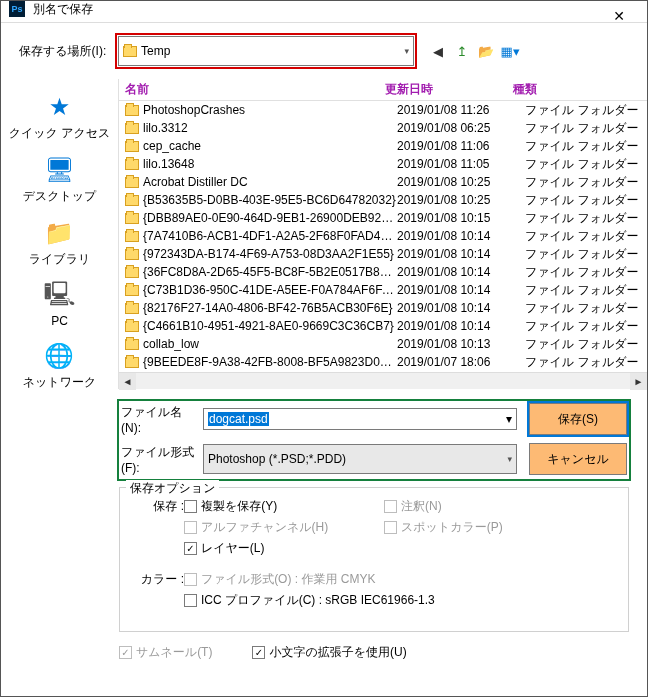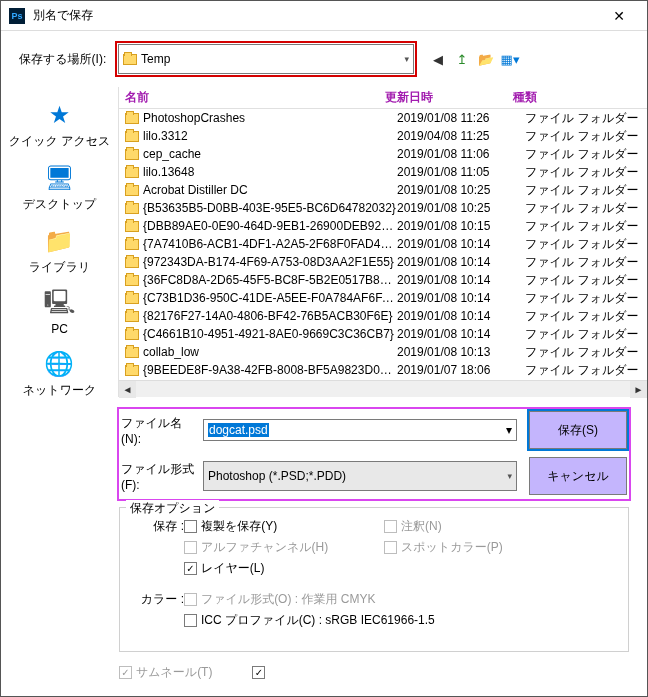--- a/index.html
+++ b/index.html
@@ -1,17 +1,17 @@
 <!DOCTYPE html>
 <html><head>
   <meta charset="utf-8">
   <style>
     * { box-sizing: border-box; margin: 0; padding: 0; }
     body { font-family: "Meiryo UI", "MS PGothic", sans-serif; font-size: 12px; color: #000; background: #fff; width: 648px; height: 697px; border: 1px solid #555; overflow: hidden; }
-    .titlebar { display: flex; align-items: center; height: 30px; padding: 0 8px; border-bottom: 1px solid #ddd; }
+    .titlebar { display: flex; align-items: flex-start; height: 22px; padding: 0 8px; border-bottom: 1px solid #ddd; }
     .titlebar .ps-icon { width: 16px; height: 16px; background: #001e36; color: #31a8ff; font-size: 9px; font-weight: bold; display: flex; align-items: center; justify-content: center; margin-right: 8px; }
     .titlebar .title { flex: 1; }
     .titlebar .close { width: 40px; height: 30px; display: flex; align-items: center; justify-content: center; font-size: 14px; cursor: pointer; }
     .location-row { display: flex; align-items: center; padding: 10px 8px 10px 18px; gap: 6px; }
     .location-row .lbl { width: 90px; }
     .combo { display: flex; align-items: center; border: 1px solid #7a7a7a; height: 30px; background: #fff; padding: 0 4px; gap: 4px; }
     .combo .dd { margin-left: auto; font-size: 9px; color: #555; }
     .folder-icon { width: 14px; height: 11px; background: #ffd96a; border: 1px solid #d8a020; position: relative; }
     .folder-icon::before { content: ""; position: absolute; top: -3px; left: 0; width: 6px; height: 3px; background: #ffd96a; border: 1px solid #d8a020; border-bottom: none; }
     .redbox { border: 2px solid #d40000; }
@@ -32,35 +32,35 @@
     .frow .fname { width: 254px; white-space: nowrap; overflow: hidden; text-overflow: ellipsis; }
     .frow .fdate { width: 128px; }
     .frow .ftype { flex: 1; white-space: nowrap; overflow: hidden; }
     .hscroll { height: 17px; background: #f0f0f0; border-top: 1px solid #ddd; display: flex; align-items: center; }
     .hscroll .arr { width: 17px; height: 17px; display: flex; align-items: center; justify-content: center; font-size: 10px; color: #333; background: #e8e8e8; }
     .hscroll .track { flex: 1; }
     .form-area { padding: 12px 18px 4px 118px; }
     .form-row { display: flex; align-items: center; margin-bottom: 8px; gap: 4px; }
     .form-row .flbl { width: 78px; }
     .form-row .fctrl { flex: 1; }
-    .btn { width: 98px; height: 38px; border: 1px solid #7a7a7a; background: #c4b5fd; display: flex; align-items: center; justify-content: center; cursor: pointer; margin-left: 8px; }
+    .btn { width: 98px; height: 32px; border: 1px solid #7a7a7a; background: #fdba74; display: flex; align-items: center; justify-content: center; cursor: pointer; margin-left: 8px; }
     .btn.primary { outline: 2px solid #0078d7; }
     .input-filename { width: 100%; height: 22px; border: 1px solid #7a7a7a; padding: 0 4px; display: flex; align-items: center; justify-content: space-between; }
     .input-filename .sel { background: #0078d7; color: #ffffff; padding: 0 1px; }
     .options { margin: 4px 18px 8px 118px; border: 1px solid #d0d0d0; padding: 6px 10px 22px 10px; position: relative; }
     .options .grp-lbl { position: absolute; top: -8px; left: 6px; background: #fff; padding: 0 4px; }
     .opt-row { display: flex; align-items: flex-start; margin-top: 4px; text-align: right; }
     .opt-row .olbl { width: 54px; }
     .opt-row .ogrid { display: grid; grid-template-columns: 200px 180px; row-gap: 4px; font-size: 12px; }
     .chk { display: flex; align-items: center; gap: 4px; }
     .chk .box { width: 13px; height: 13px; border: 1px solid #7a7a7a; display: flex; align-items: center; justify-content: center; font-size: 10px; line-height: 1; }
     .chk.disabled { color: #9a9a9a; }
     .chk.disabled .box { border-color: #bdbdbd; }
     .bottom-row { display: flex; align-items: center; padding: 4px 18px 4px 118px; gap: 40px; }
-    .redbox-form { border: 2px solid #d946ef; padding: 2px; margin: -2px; }
+    .redbox-form { border: 2px solid #15803d; padding: 2px; margin: -2px; }
   </style>
 </head>
 <body>
 
 <div class="titlebar">
   <div class="ps-icon">Ps</div>
   <div class="title">別名で保存</div>
   <div class="close">✕</div>
 </div>
 
@@ -113,21 +113,21 @@
     <div class="flist" id="flist">
         <div class="frow">
           <span class="fi folder-icon"></span>
           <span class="fname">PhotoshopCrashes</span>
           <span class="fdate">2019/01/08 11:26</span>
           <span class="ftype">ファイル フォルダー</span>
         </div>
         <div class="frow">
           <span class="fi folder-icon"></span>
           <span class="fname">lilo.3312</span>
-          <span class="fdate">2019/04/08 11:25</span>
+          <span class="fdate">2019/01/08 06:25</span>
           <span class="ftype">ファイル フォルダー</span>
         </div>
         <div class="frow">
           <span class="fi folder-icon"></span>
           <span class="fname">cep_cache</span>
           <span class="fdate">2019/01/08 11:06</span>
           <span class="ftype">ファイル フォルダー</span>
         </div>
         <div class="frow">
           <span class="fi folder-icon"></span>
@@ -264,27 +264,28 @@
   </div>
   <div class="opt-row" style="margin-top:14px;">
     <div class="olbl">カラー :</div>
     <div style="display:flex; flex-direction:column; gap:4px;">
       <div class="chk disabled">
           <span class="box"></span>
           <span>ファイル形式(O) : 作業用 CMYK</span>
         </div>
       <div class="chk">
           <span class="box"></span>
-          <span>ICC プロファイル(C) : sRGB IEC61966-1.5</span>
+          <span>ICC プロファイル(C) : sRGB IEC61966-1.3</span>
         </div>
     </div>
   </div>
 </div>
 
 <div class="bottom-row">
   <div class="chk disabled">
       <span class="box">✓</span>
       <span>サムネール(T)</span>
     </div>
   <div class="chk">
       <span class="box">✓</span>
+      <span>小文字の拡張子を使用(U)</span>
     </div>
 </div>
 
 </body></html>

